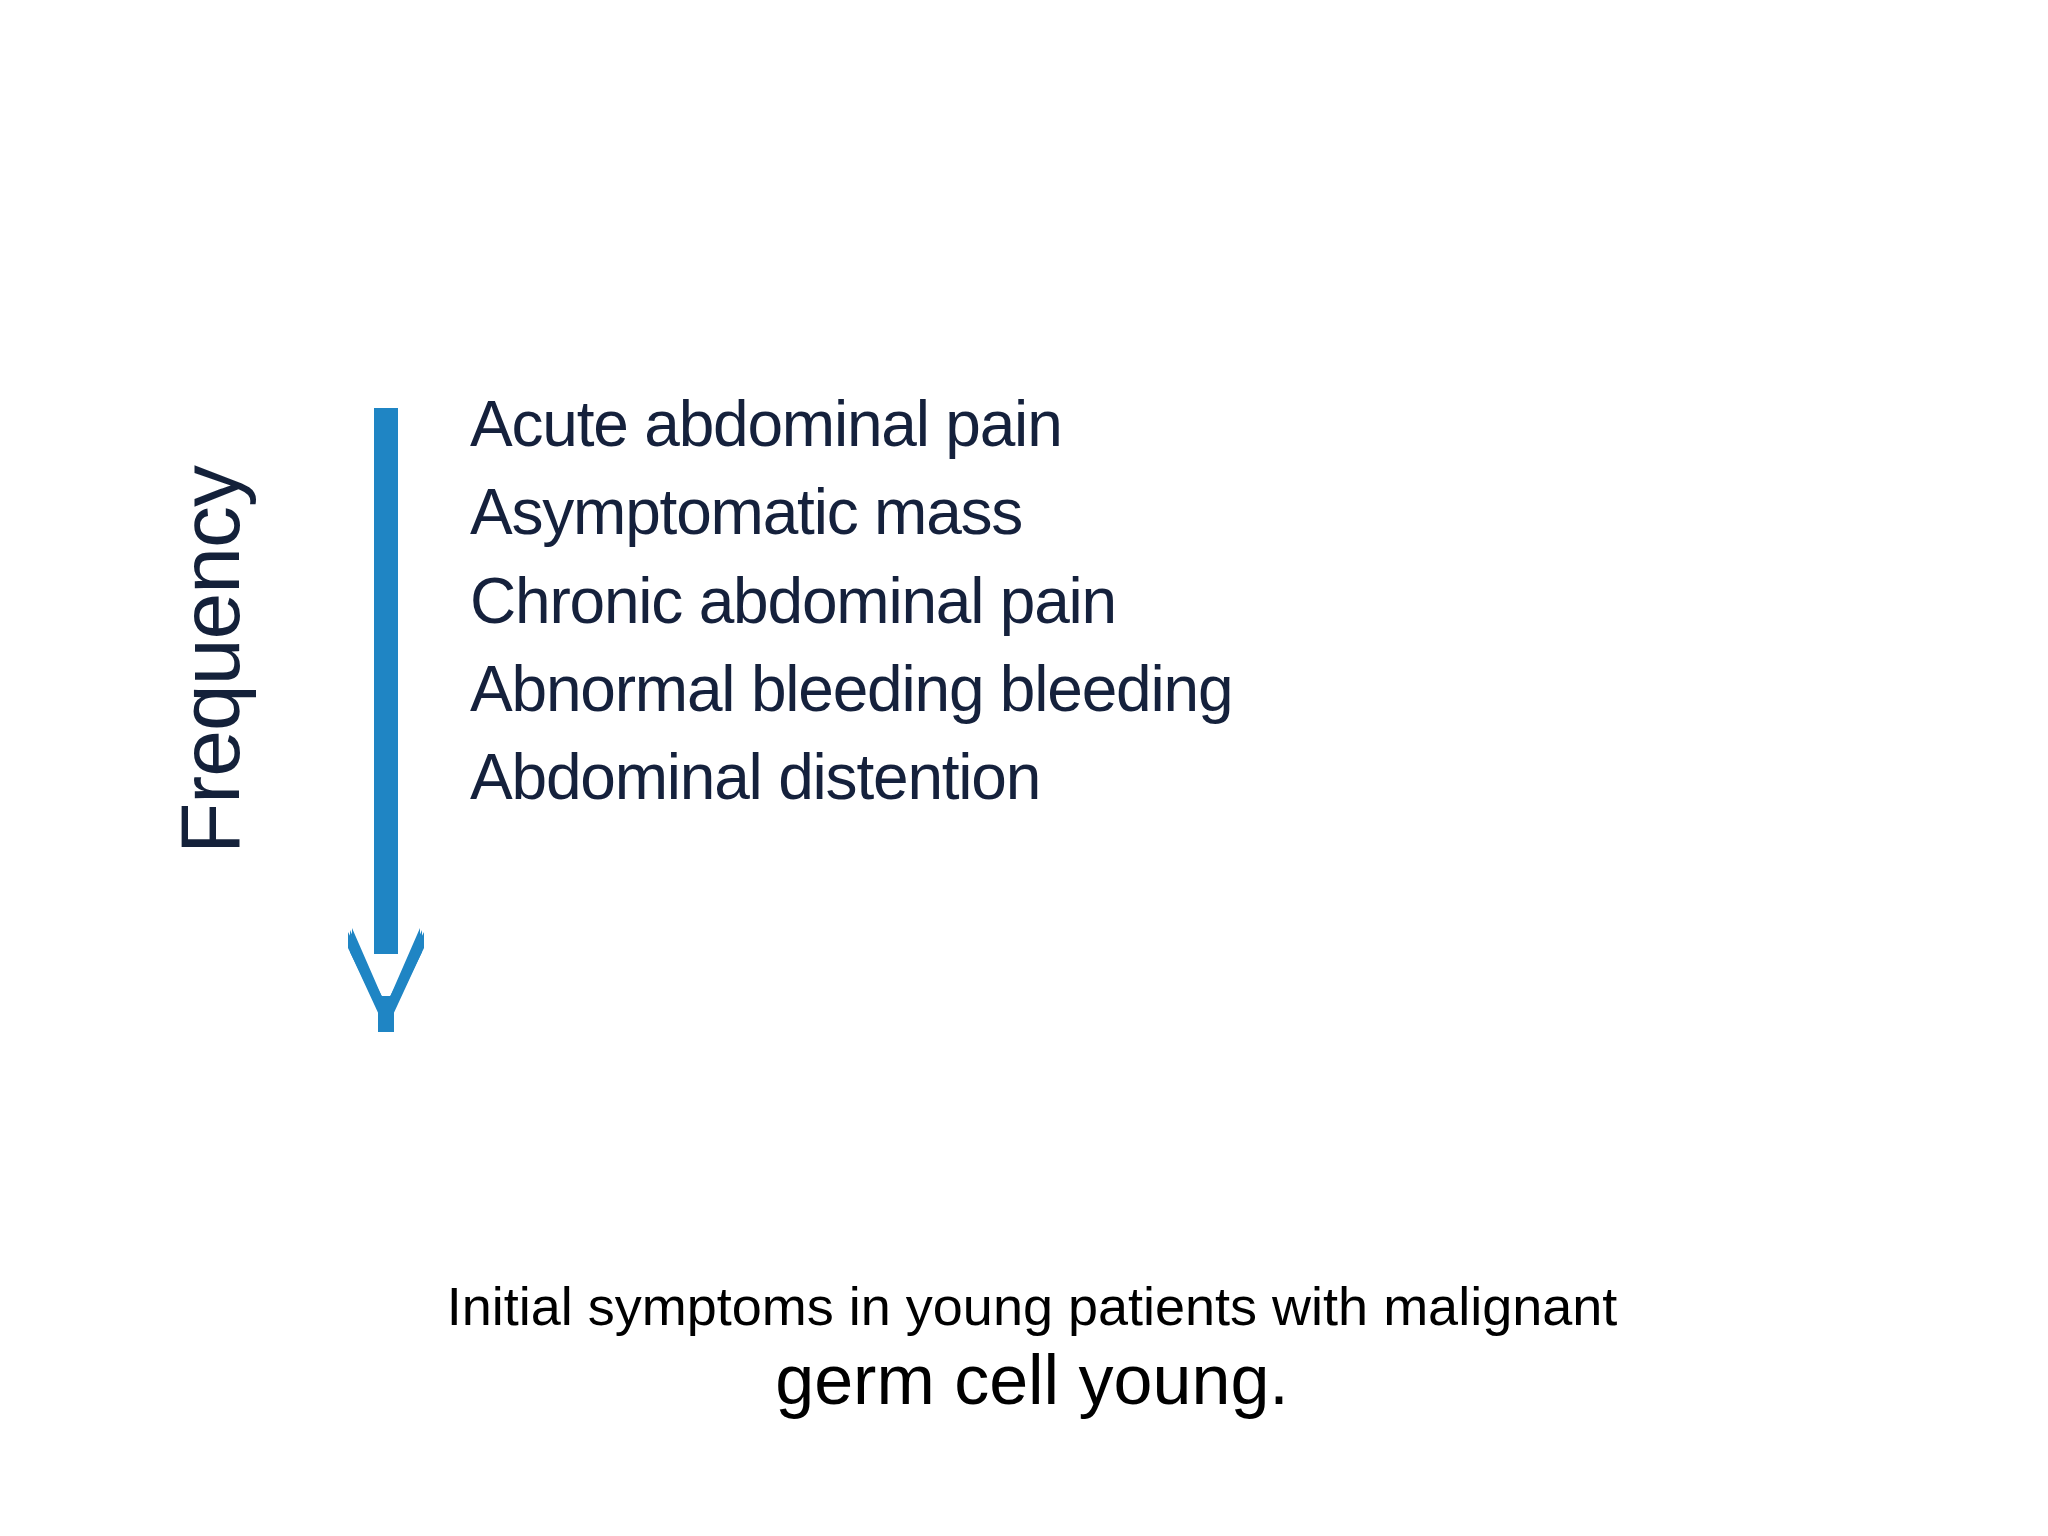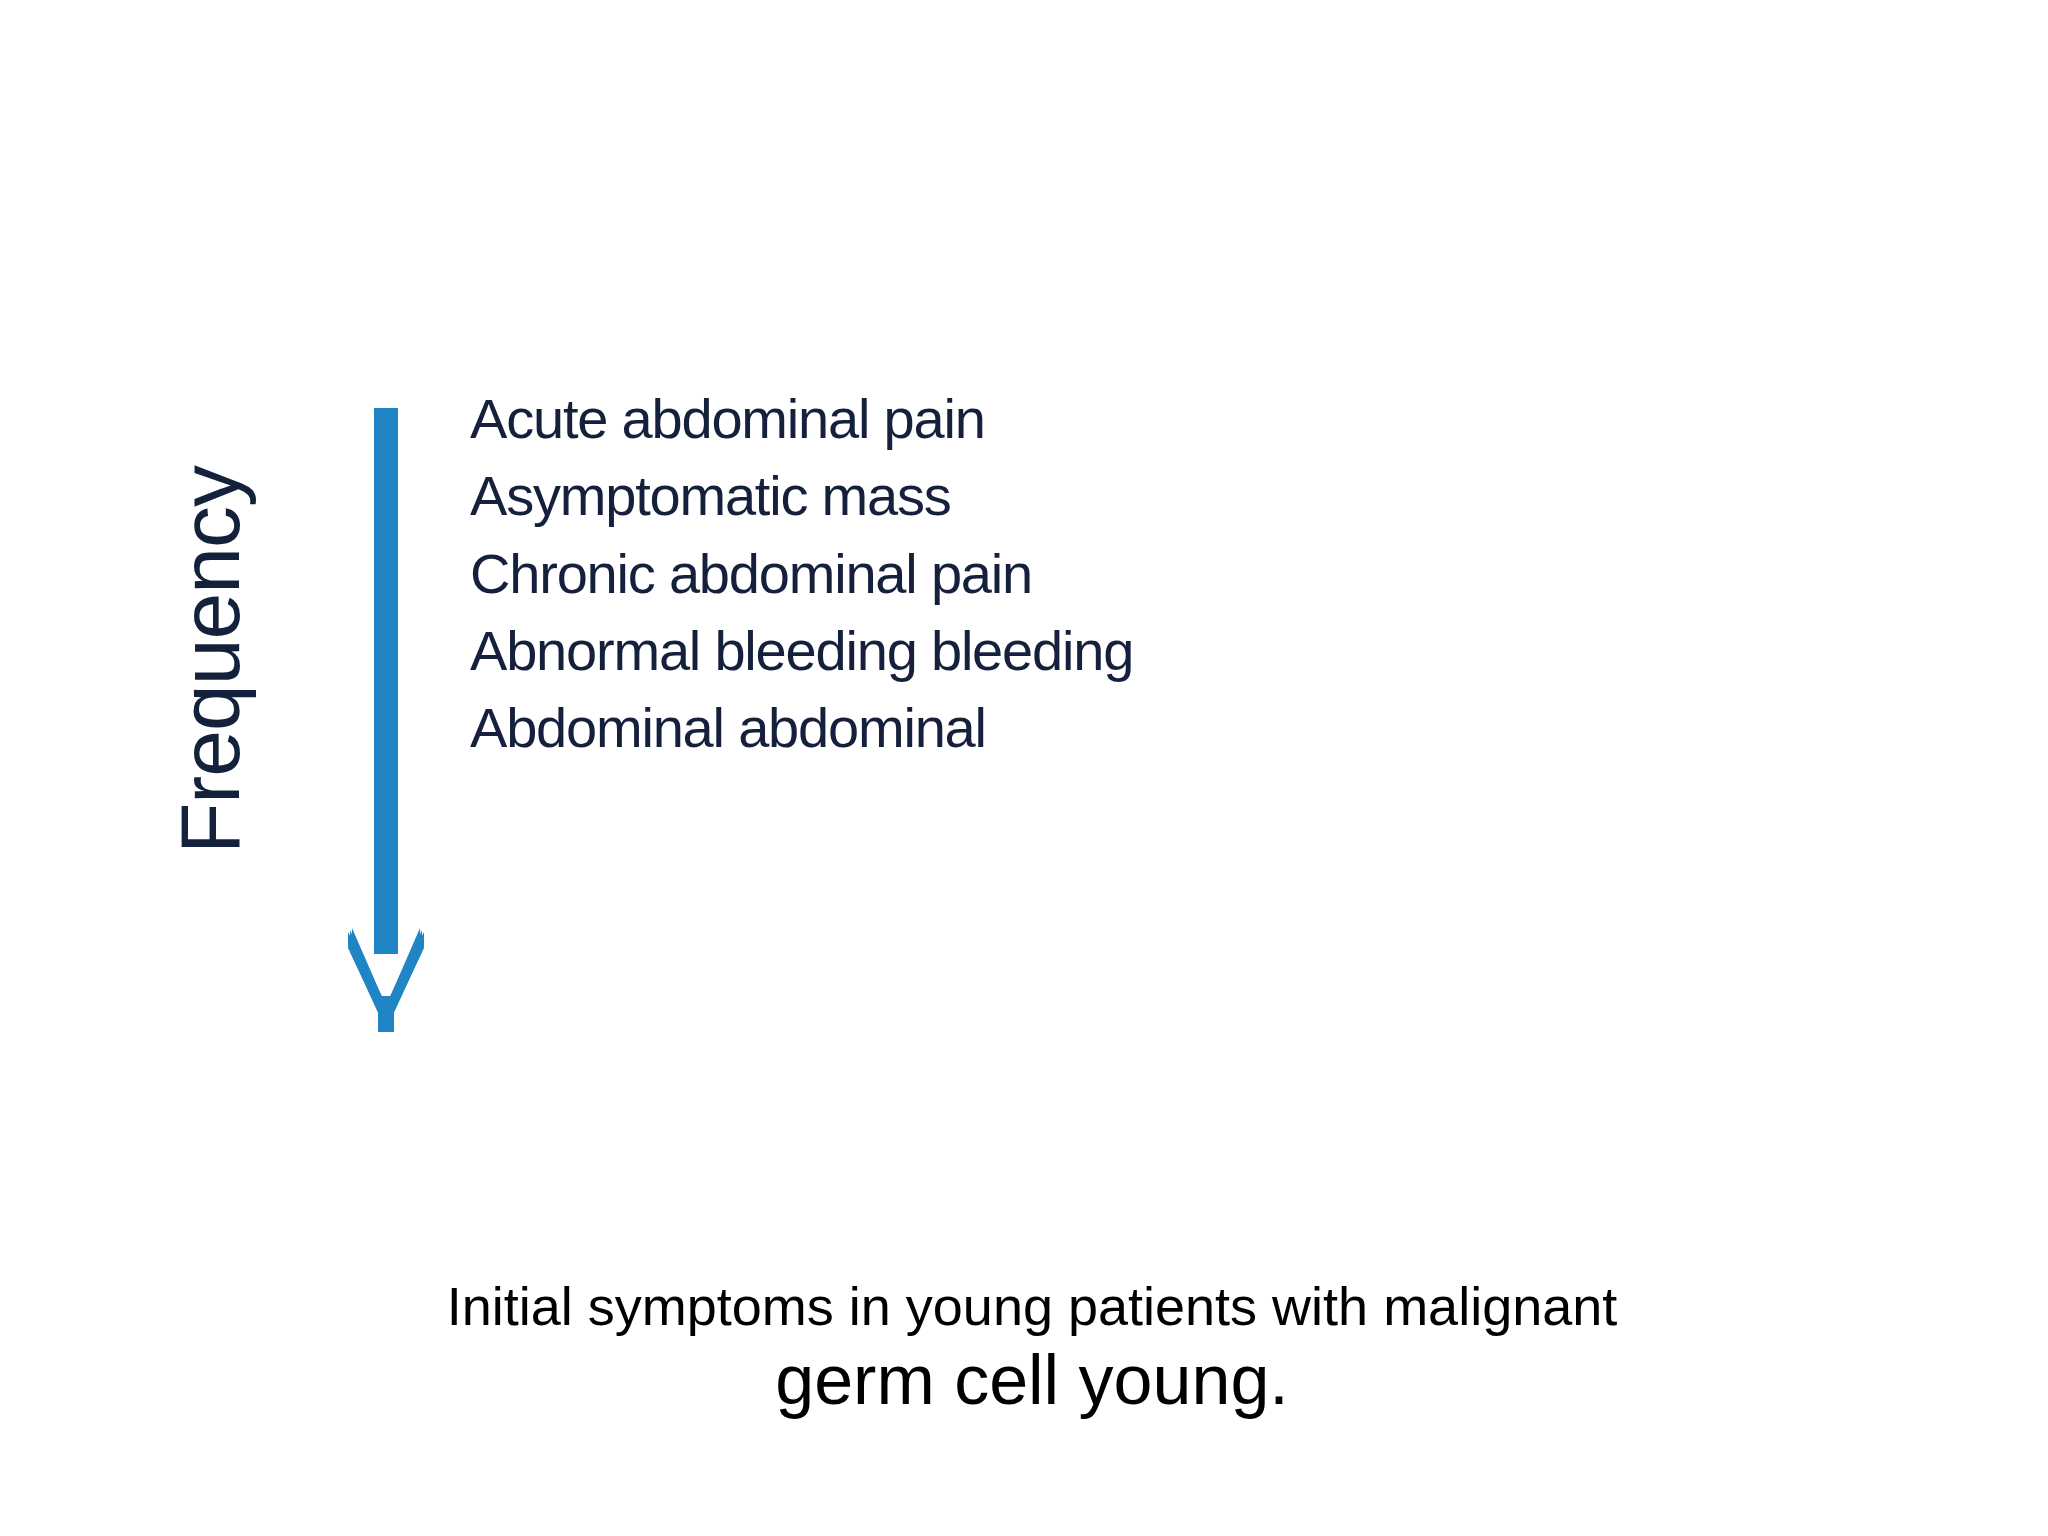--- a/index.html
+++ b/index.html
@@ -65,21 +65,21 @@
 
   
   #symptom-list {
     position: absolute;
     left: 320px;
     top: 0px;
     width: 1440px;
   }
   .symptom-line {
     font-family: "Liberation Sans", sans-serif;
-    font-size: 56px;
+    font-size: 64px;
     font-weight: 400;
     letter-spacing: -1.2px;
     color: #15213c;
     line-height: 1.38;
     white-space: nowrap;
   }
 
   
   #caption {
     position: absolute;
@@ -124,21 +124,21 @@
         <polygon points="12,520 46,598 80,520 80,542 46,620 12,542" fill="#1f85c4"></polygon>
         <rect x="38" y="588" width="16" height="36" fill="#1f85c4"></rect>
       </svg>
     </div>
 
     <div id="symptom-list">
       <div class="symptom-line">Acute abdominal pain</div>
       <div class="symptom-line">Asymptomatic mass</div>
       <div class="symptom-line">Chronic abdominal pain</div>
       <div class="symptom-line">Abnormal bleeding bleeding</div>
-      <div class="symptom-line">Abdominal abdominal</div>
+      <div class="symptom-line">Abdominal distention</div>
     </div>
 
   </div>
 
   <div id="caption">
     <div id="caption-line-1">Initial symptoms in young patients with malignant</div>
     <div id="caption-line-2">germ cell young.</div>
   </div>
 
 </div>

